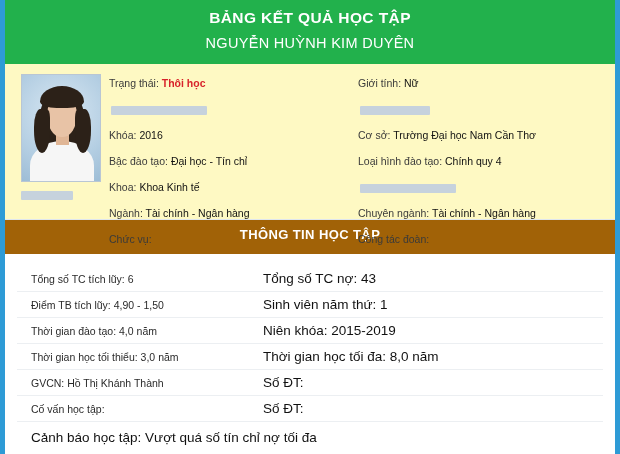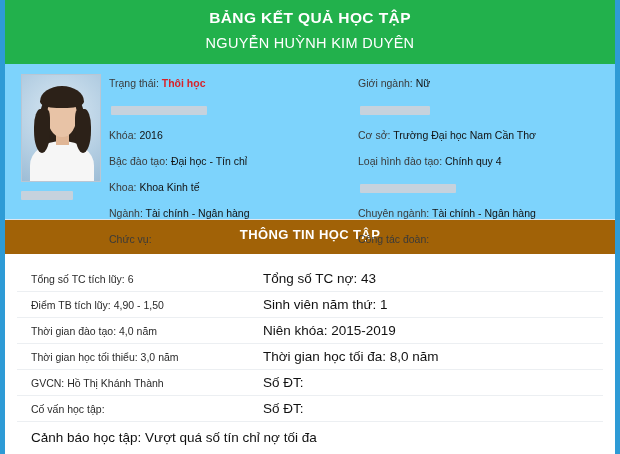--- a/index.html
+++ b/index.html
@@ -43,21 +43,21 @@
     font-size: 14.5px;
     font-weight: normal;
     letter-spacing: 0.3px;
     line-height: 22px;
     margin-top: 4px;
   }
 
   
   .profile {
     position: relative;
-    background: #7dd3fc;
+    background: #fef9c3;
     padding: 10px 0 23px 0;
     height: 156px;
     border-bottom: 1px solid #dfe6ee;
   }
   .photo-col {
     position: absolute;
     left: 16px;
     top: 10px;
     width: 80px;
   }
@@ -234,21 +234,21 @@
       </div>
 
       <div class="fields">
 
         <div class="frow">
           <div class="fcol">
             <span class="lbl">Trạng thái:</span>
             <span class="val red">Thôi học</span>
           </div>
           <div class="fcol">
-            <span class="lbl">Giới ngành:</span>
+            <span class="lbl">Giới tính:</span>
             <span class="val">Nữ</span>
           </div>
         </div>
 
         <div class="frow">
           <div class="fcol">
             <span class="redact r-l"></span>
           </div>
           <div class="fcol">
             <span class="redact r-m"></span>

